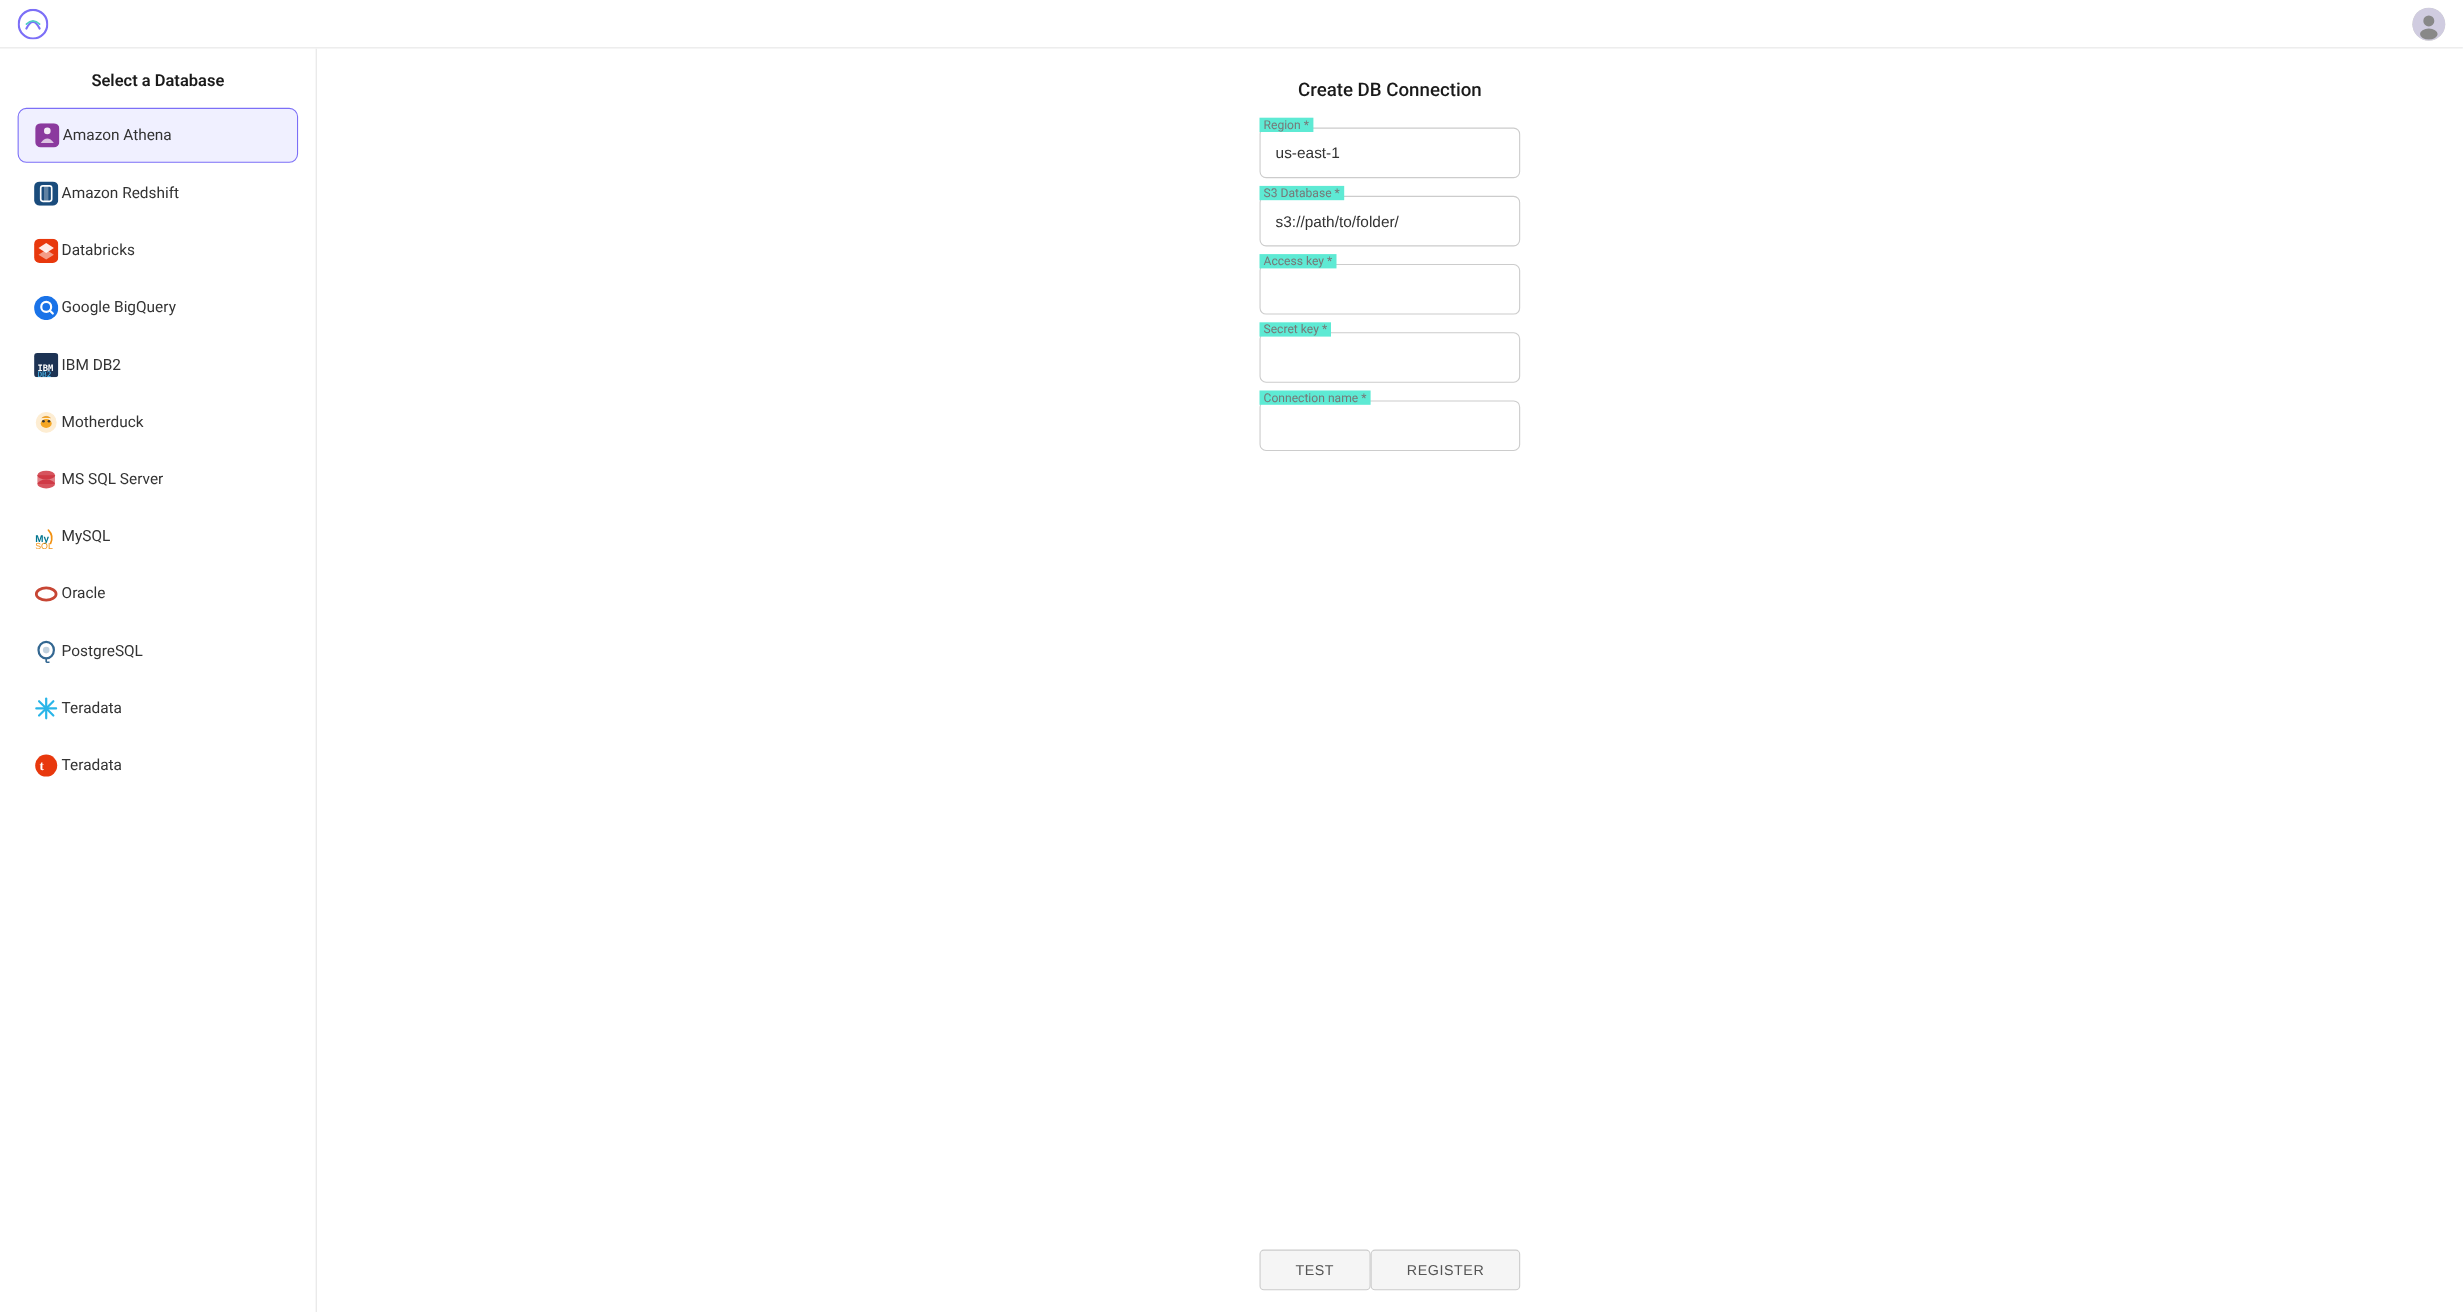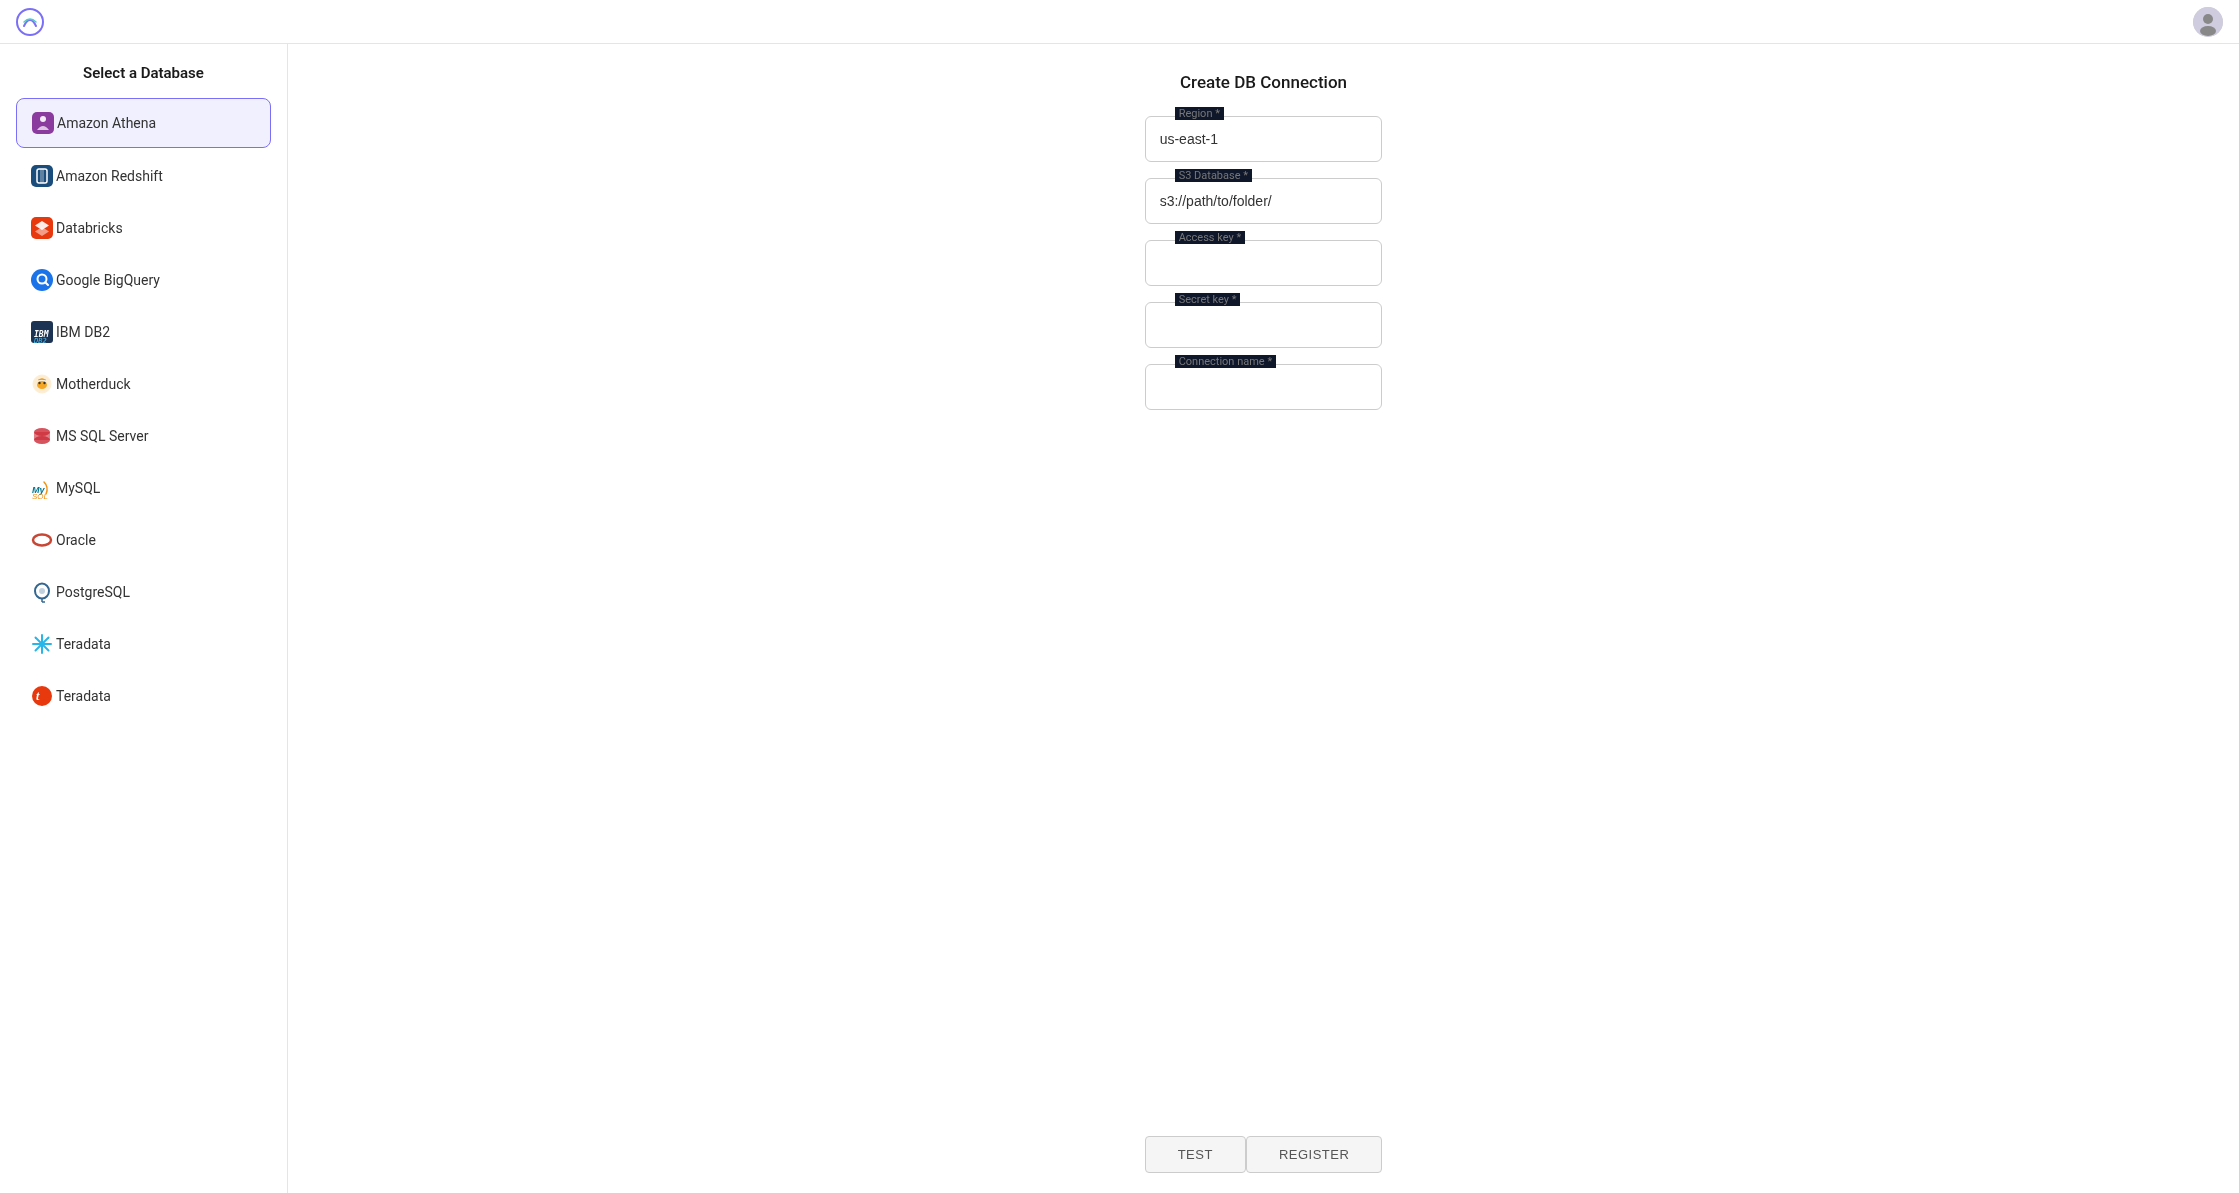--- a/index.html
+++ b/index.html
@@ -73,21 +73,20 @@
     }
     .db-icon {
       width: 28px;
       height: 28px;
       flex-shrink: 0;
       display: flex;
       align-items: center;
       justify-content: center;
       border-radius: 6px;
       font-size: 16px;
-      font-style: italic;
     }
 
     
     .right-panel {
       flex: 1;
       display: flex;
       flex-direction: column;
       overflow-y: auto;
       align-items: center;
     }
@@ -108,22 +107,22 @@
       gap: 16px;
     }
     .field-wrapper {
       position: relative;
       width: 100%;
       max-width: 420px;
     }
     .field-label {
       position: absolute;
       top: -9px;
-      left: 30px;
-      background: #0f172a;
+      left: 0;
+      background: #5eead4;
       padding: 0 4px;
       font-size: 11px;
       color: #777;
       pointer-events: none;
       z-index: 1;
     }
     .field-input {
       width: 100%;
       border: 1px solid #ccc;
       border-radius: 6px;

